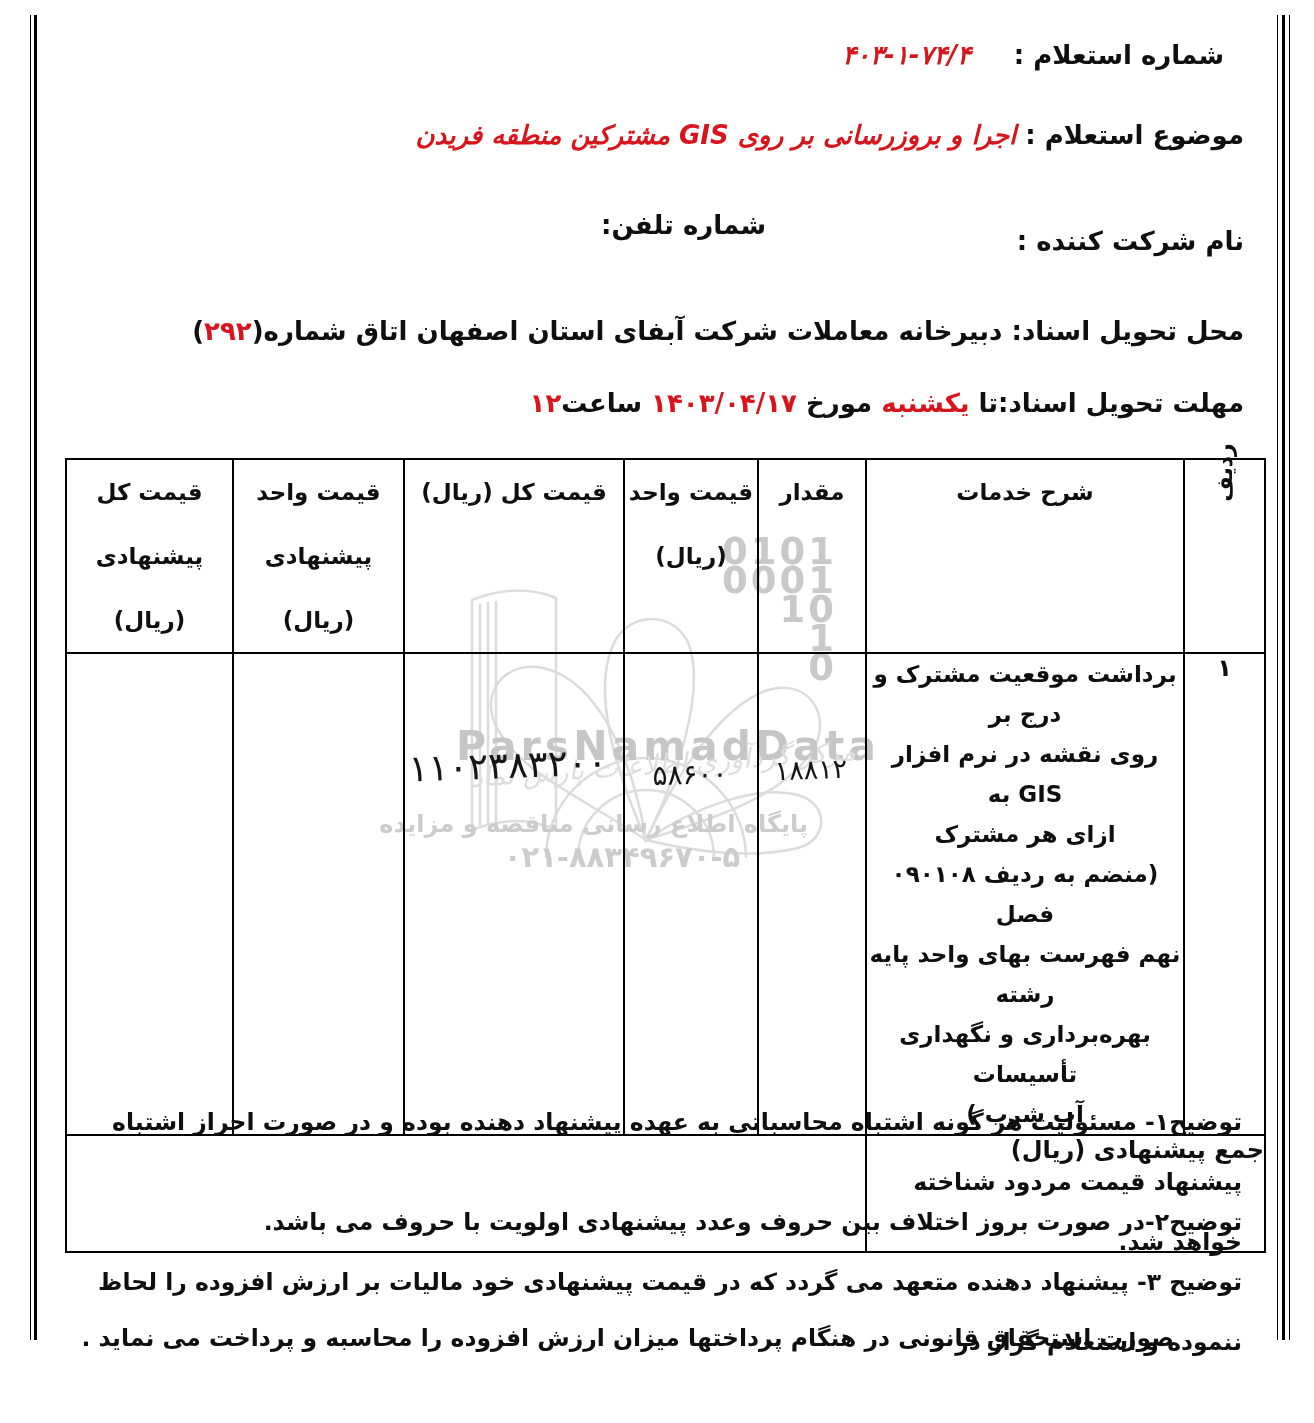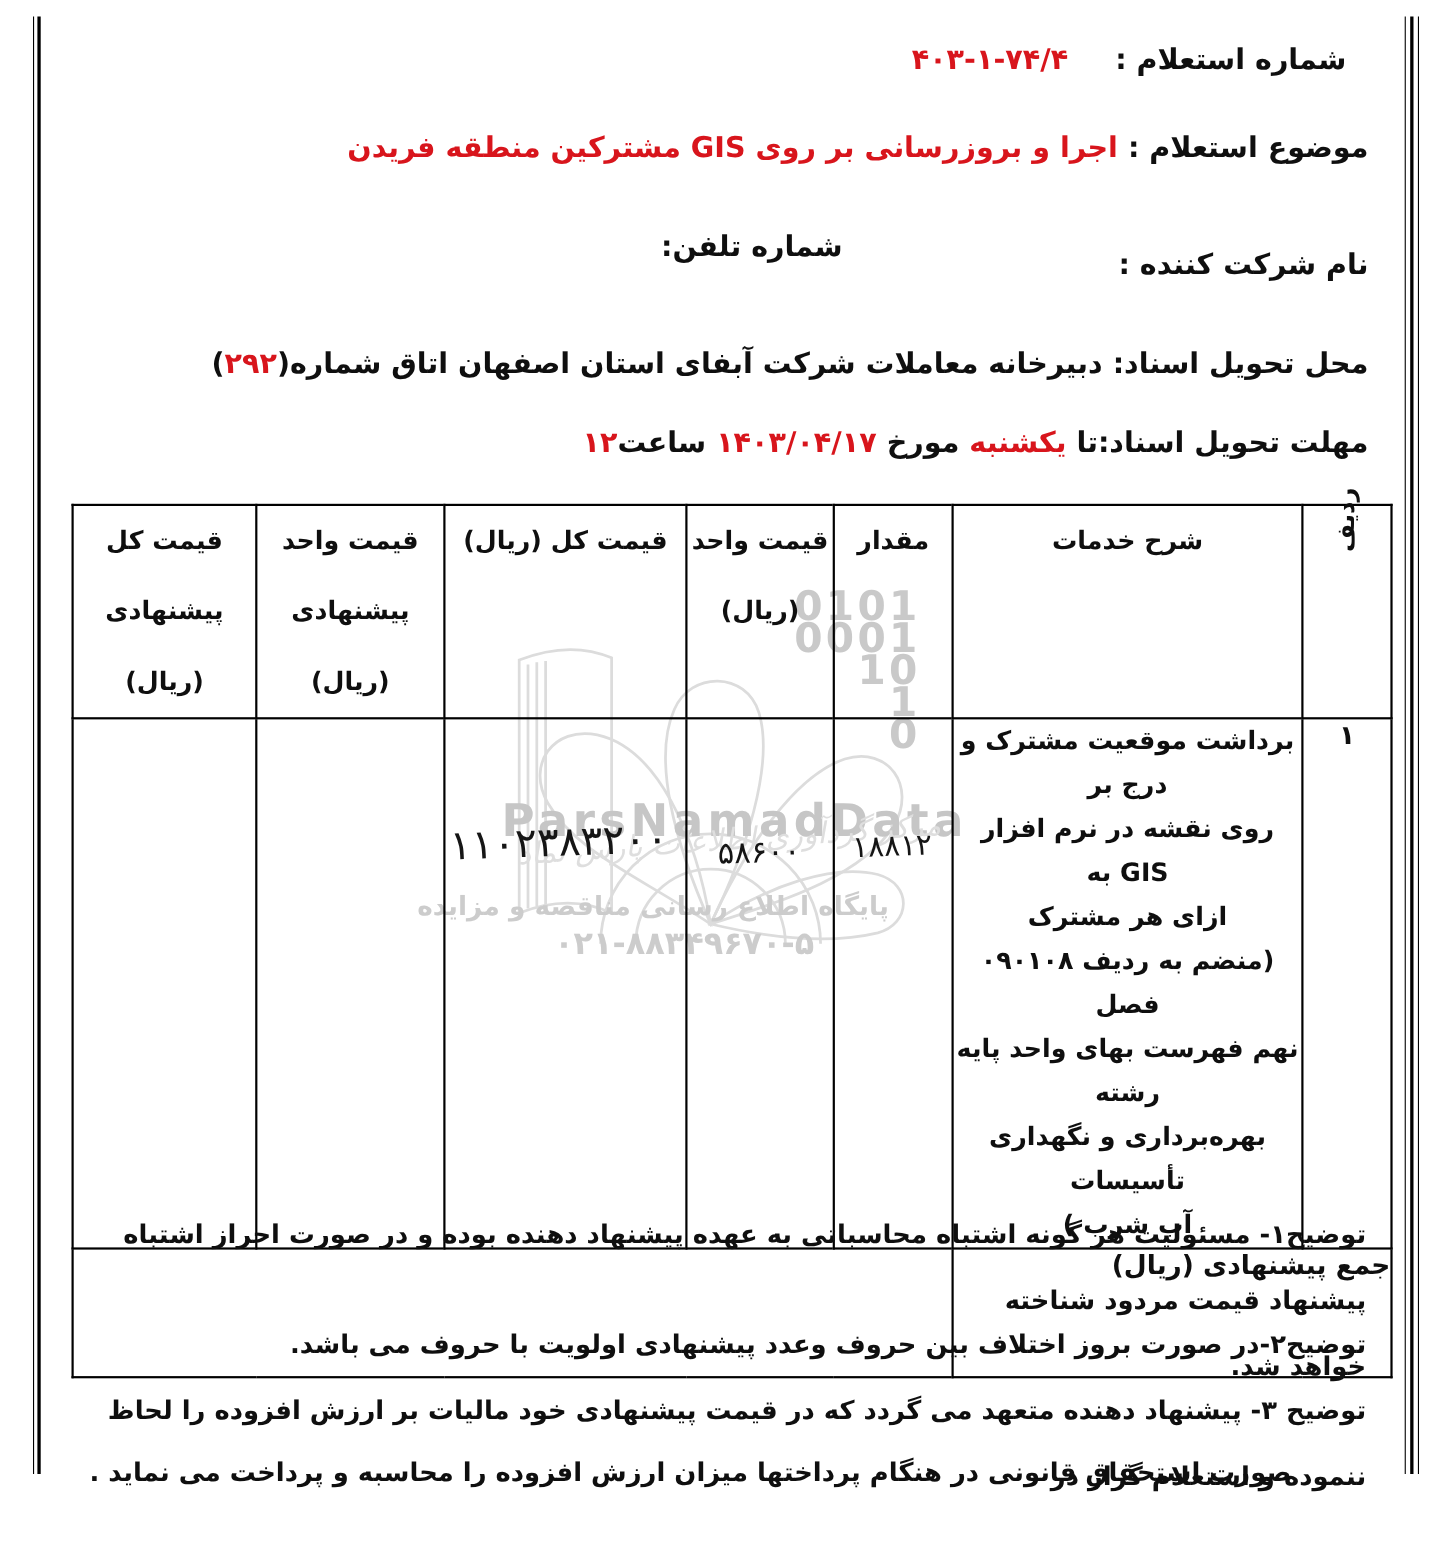--- a/index.html
+++ b/index.html
@@ -15,21 +15,21 @@
   
   .vline{position:absolute;top:15px;height:1325px;background:#000;}
   .vl-a{left:30px;width:1px;}
   .vl-b{left:34px;width:3px;}
   .vr-a{left:1277px;width:1px;}
   .vr-b{left:1282px;width:3px;}
   .vr-c{left:1289px;width:1px;}
 
   
   .hline{position:absolute;direction:rtl;color:var(--ink);font-weight:bold;font-size:26px;white-space:nowrap;}
-  .red{color:var(--red);}
+  .red{color:var(--red);font-style:italic;}
   .ltrnum{direction:ltr;unicode-bidi:embed;}
   .seg-red{color:var(--red);}
   .seg-black{color:var(--ink);}
 
   
   .wm{position:absolute;z-index:1;}
   .wm-binary{left:712px;top:537px;width:125px;text-align:right;font-weight:bold;
     font-size:37px;line-height:29px;color:#c9c9c9;letter-spacing:3px;white-space:pre-line;}
   .wm-brand{left:456px;top:722px;font-weight:bold;font-size:41px;color:#c6c6c6;letter-spacing:4px;}
   .wm-script{left:426px;top:750px;width:430px;direction:rtl;font-style:italic;font-size:27px;

